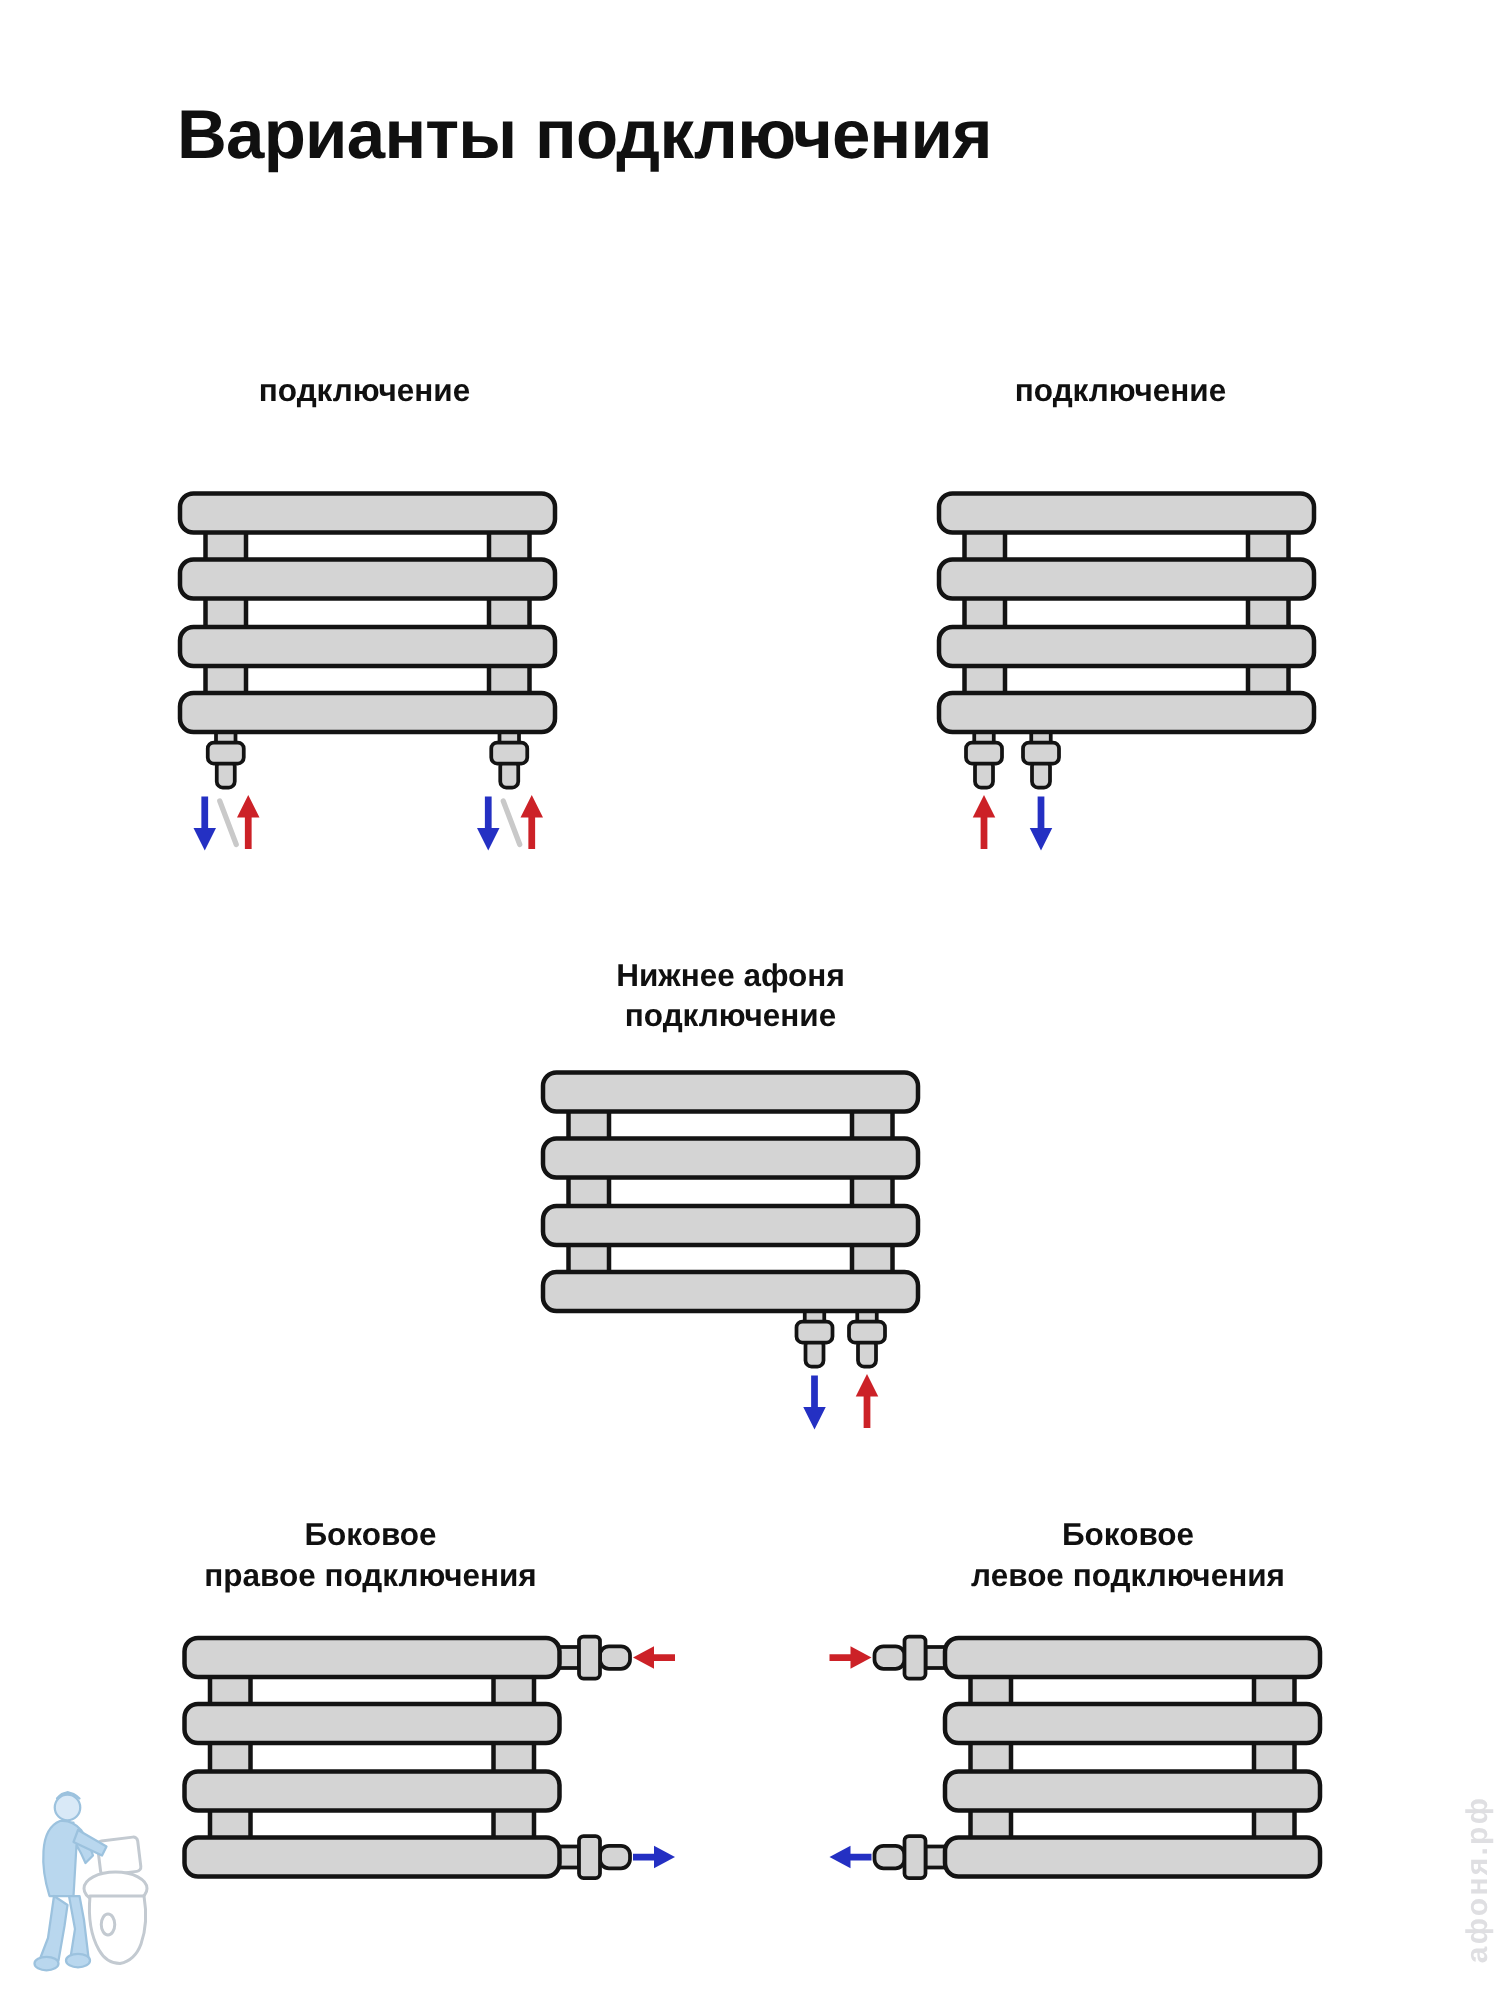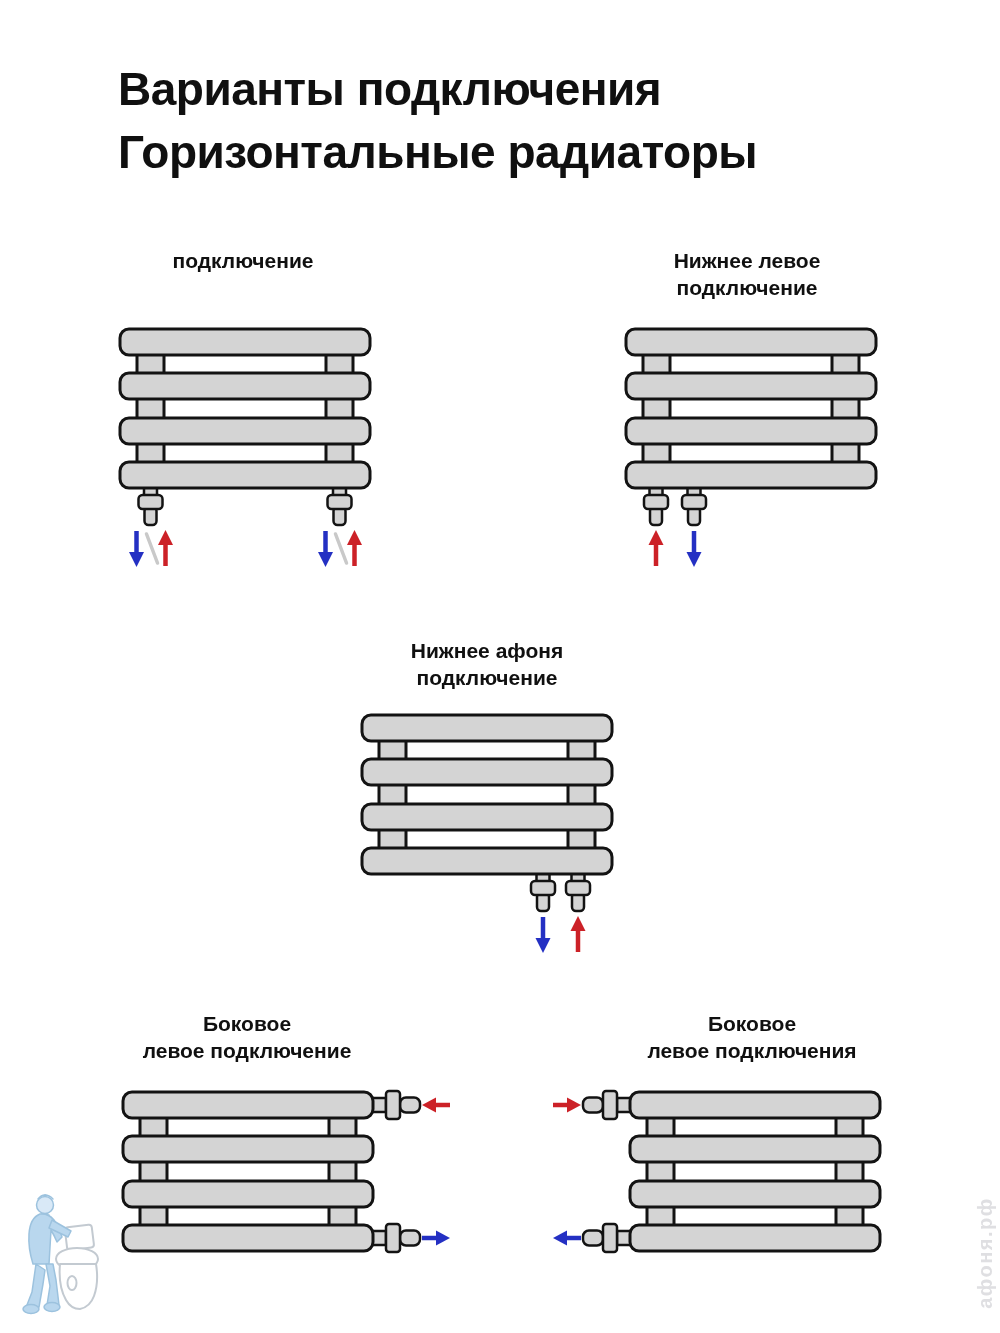--- a/index.html
+++ b/index.html
@@ -24,37 +24,35 @@
   }
   .watermark{position:absolute;left:16px;top:1190px;}
 </style>
 </head>
 <body>
 
 <div class="page">
 
   <div class="title">
     <div>Варианты подключения</div>
-    <div>Горизонтальные радиаторы</div>
   </div>
 
   <div class="dlabel" style="left:93px;top:247px;">
     <div>подключение</div>
   </div>
   <div class="dlabel" style="left:597px;top:247px;">
-    <div>Нижнее левое</div>
     <div>подключение</div>
   </div>
   <div class="dlabel" style="left:337px;top:637px;">
     <div>Нижнее афоня</div>
     <div>подключение</div>
   </div>
   <div class="dlabel" style="left:97px;top:1010px;">
     <div>Боковое</div>
-    <div>левое подключение</div>
+    <div>правое подключения</div>
   </div>
   <div class="dlabel" style="left:602px;top:1010px;">
     <div>Боковое</div>
     <div>левое подключения</div>
   </div>
 
   <svg class="dsvg" style="left:115px;top:324px;" width="260" height="248" viewBox="0 0 260 248">
       <rect fill="#d4d4d4" stroke="#131313" x="22" y="10" width="27" height="148" stroke-width="3"></rect>
       <rect fill="#d4d4d4" stroke="#131313" x="211" y="10" width="27" height="148" stroke-width="3"></rect>
       <rect fill="#d4d4d4" stroke="#131313" x="29" y="161" width="13" height="12" stroke-width="2.5"></rect>

